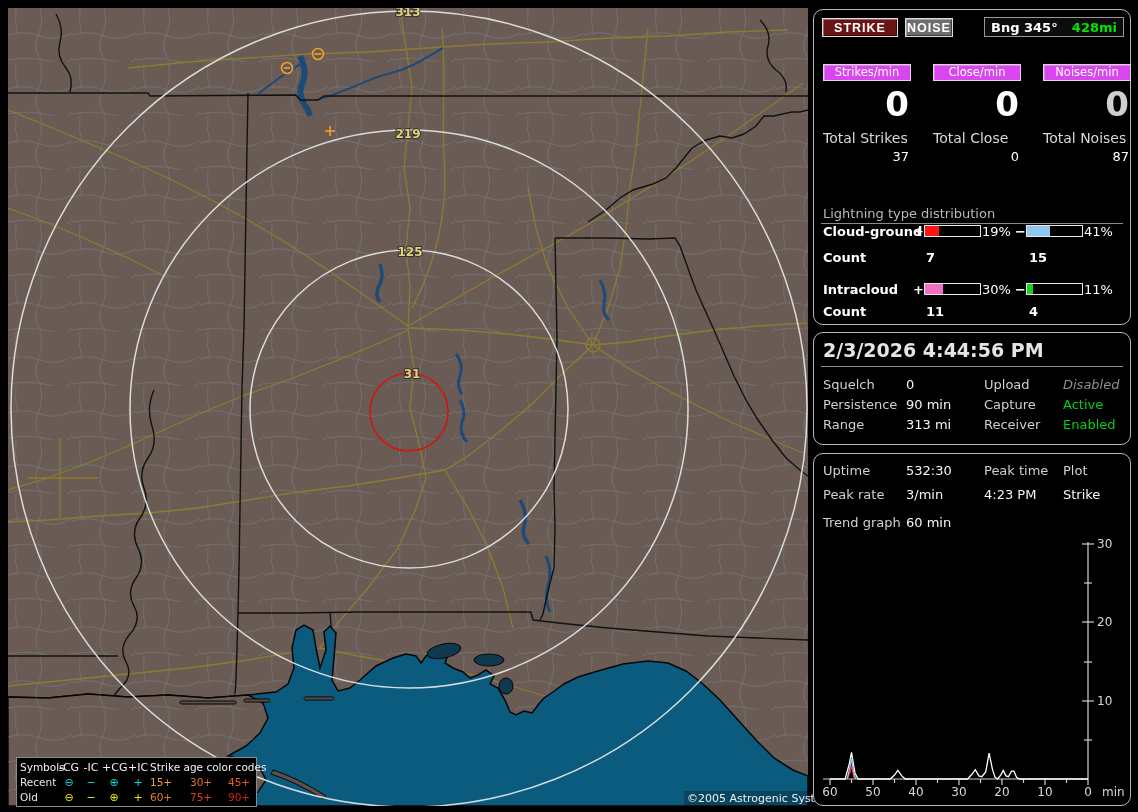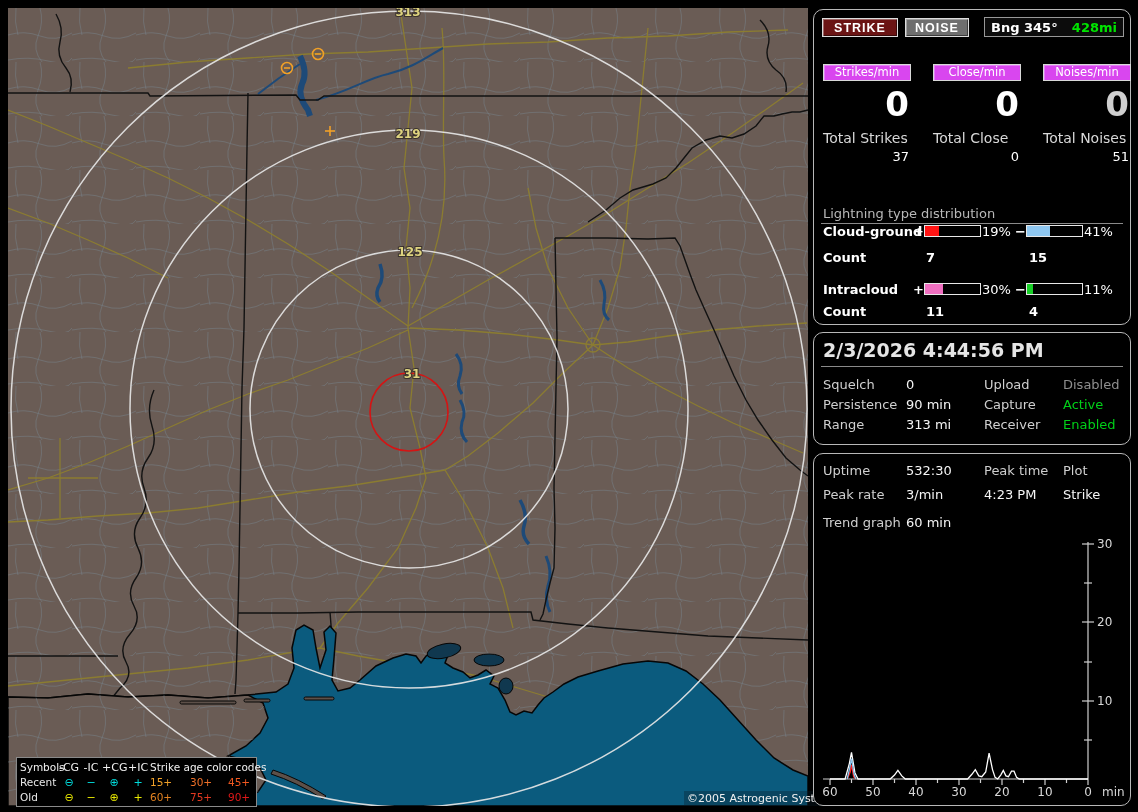--- a/index.html
+++ b/index.html
@@ -22,21 +22,21 @@
   
   .panel{position:absolute;left:813px;width:318px;background:#000;border:1px solid #b8b8b8;border-radius:10px;color:#d8d8d8;font-size:13px;}
   .p1{top:9px;height:316px;}
   .p2{top:332px;height:113px;}
   .p3{top:453px;height:353px;}
 
   .ui-btn{position:absolute;display:flex;align-items:center;justify-content:center;
     border:1px solid #dcdcdc;color:#fff;font-weight:bold;font-size:12.5px;cursor:default;
     box-shadow:inset 1px 1px 0 rgba(255,255,255,.35), inset -1px -1px 0 rgba(0,0,0,.45);}
   .btn-strike{left:8px;top:8px;width:76px;height:19px;background:#6b1414;letter-spacing:1px;}
-  .btn-noise{left:91px;top:8px;width:64px;height:19px;background:#6e6e6e;letter-spacing:1px;}
+  .btn-noise{left:91px;top:8px;width:48px;height:19px;background:#6e6e6e;letter-spacing:1px;}
   .bng{position:absolute;right:6px;top:7px;width:140px;height:20px;background:#0c0c0c;border:1px solid #989898;
     display:flex;align-items:center;justify-content:space-between;padding:0 6px;font-weight:bold;font-size:13px;}
   .bng .b1{color:#fff;} .bng .b2{color:#00e400;}
 
   .ccol{position:absolute;top:54px;width:88px;}
   .ccol .chead{display:block;width:100%;height:17px;background:#d946ef;border:1px solid #d8d8d8;color:#fff;
     font-size:11.5px;text-align:center;line-height:15px;box-shadow:inset 1px 1px 0 rgba(255,255,255,.3);}
   .ccol .bigzero{display:block;text-align:right;font-size:34px;font-weight:bold;color:#fff;line-height:1;margin-top:6px;padding-right:2px;}
   .ccol.dim .bigzero{color:#cfcfcf;}
   .ccol .tlabel{display:block;margin-top:9px;font-size:14px;color:#d8d8d8;white-space:nowrap;}
@@ -50,21 +50,21 @@
   .drow .bar{position:absolute;width:57px;height:12px;top:1px;background:#000;border:1px solid #e8e8e8;}
   .drow .bar i{display:block;height:100%;}
   .drow .pct{position:absolute;font-weight:normal;color:#fff;}
   .crow{position:absolute;left:0;width:100%;height:16px;font-weight:bold;color:#fff;}
   .crow .cl{position:absolute;left:9px;} .crow .v1{position:absolute;left:112px;} .crow .v2{position:absolute;left:215px;}
 
   .datetime{position:absolute;left:9px;top:6px;font-size:19px;font-weight:bold;color:#e5e5e5;white-space:nowrap;}
   .date-hr{position:absolute;left:7px;top:33px;width:302px;border-top:1px solid #8a8a8a;}
   .kv{position:absolute;white-space:nowrap;font-size:13px;}
   .kv.lab{color:#cfcfcf;} .kv.val{color:#f5f5f5;}
-  .kv.dim{color:#8f8f8f;} .kv.green{color:#00d018;}
+  .kv.dim{color:#8f8f8f;font-style:italic;} .kv.green{color:#00d018;}
 
   .trend-svg{position:absolute;left:0;top:80px;}
   text{user-select:none;}
 </style>
 </head>
 <body>
 
 <div class="screen">
 
   <div class="map">
@@ -227,21 +227,21 @@
     <div class="ccol" style="left:119px;">
       <span class="chead">Close/min</span>
       <span class="bigzero">0</span>
       <span class="tlabel">Total Close</span>
       <span class="tval">0</span>
     </div>
     <div class="ccol dim" style="left:229px;">
       <span class="chead">Noises/min</span>
       <span class="bigzero">0</span>
       <span class="tlabel">Total Noises</span>
-      <span class="tval">51</span>
+      <span class="tval">87</span>
     </div>
 
     <div class="dist-head">Lightning type distribution</div>
     <div class="dist-hr"></div>
 
     <div class="drow" style="top:214px;">
       <span class="dlabel">Cloud-ground</span>
       <span class="sign" style="left:99px;">+</span>
       <span class="bar" style="left:110px;">
           <i style="width: 26%; background: rgb(255, 20, 20);"></i>

